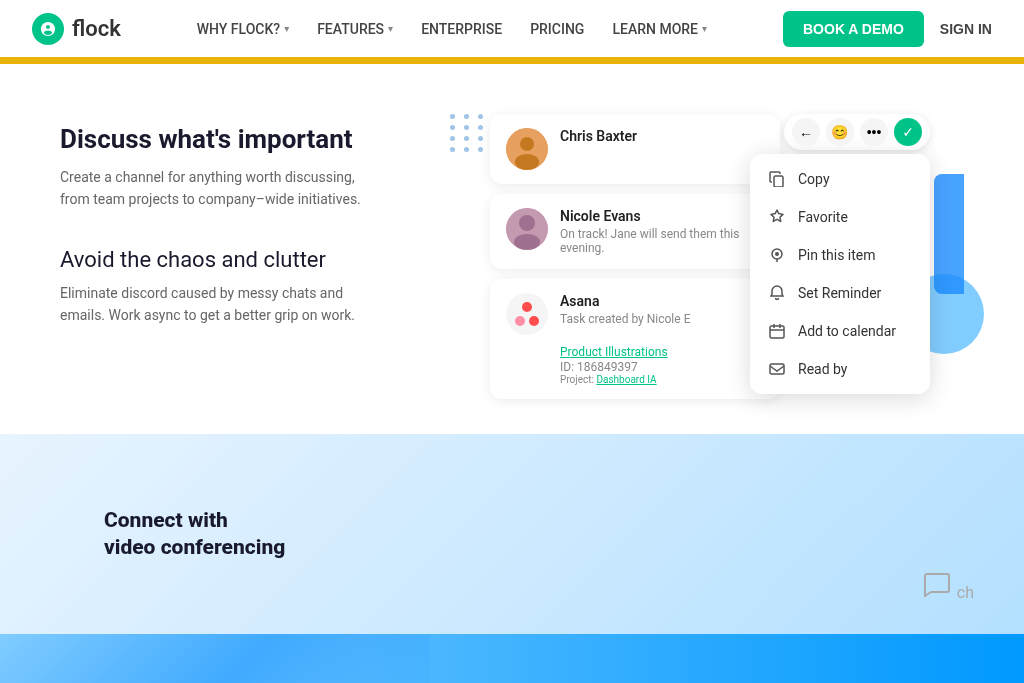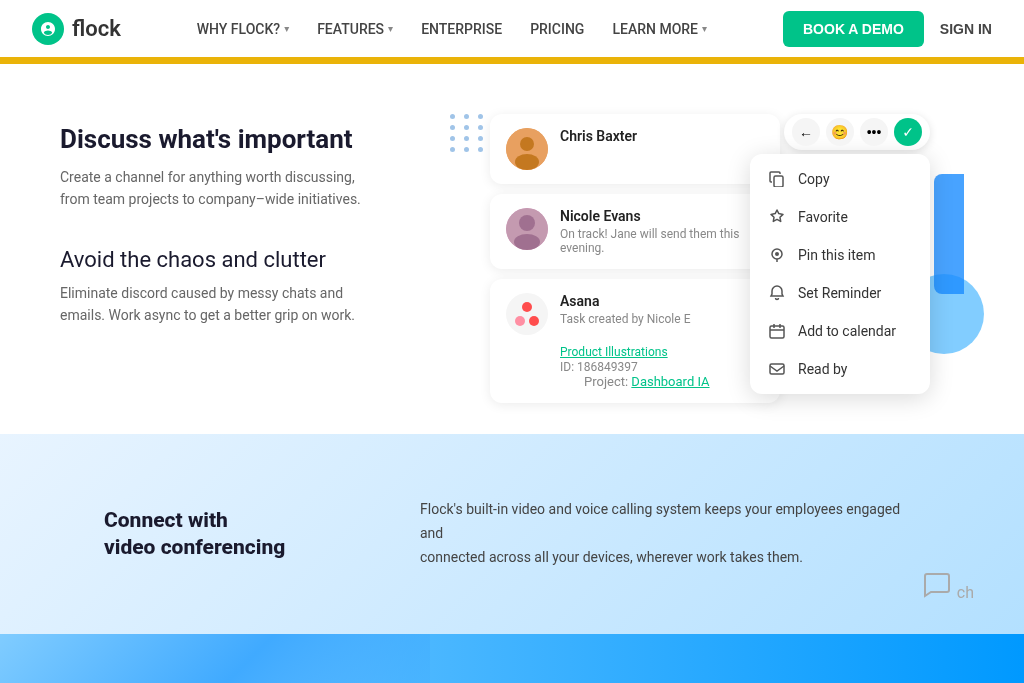--- a/index.html
+++ b/index.html
@@ -67,21 +67,21 @@
     .asana-dots { display: flex; flex-direction: column; gap: 4px; align-items: center; }
     .asana-dot-row { display: flex; gap: 4px; }
     .asana-dot { width: 10px; height: 10px; border-radius: 50%; background: #ff4d4d; }
     .asana-dot.pink { background: #ff8fa3; }
 
     .chat-content { flex: 1; }
     .chat-name { font-size: 14px; font-weight: 600; color: #222; margin-bottom: 3px; }
     .chat-msg { font-size: 12px; color: #888; }
     .chat-link { color: #00c389; text-decoration: underline; font-size: 12px; cursor: pointer; }
     .chat-id { font-size: 12px; color: #888; }
-    .chat-proj { font-size: 13px; color: #888; margin-left: 24px; }
+    .chat-proj { font-size: 10px; color: #888; }
     .chat-proj-link { color: #00c389; text-decoration: underline; cursor: pointer; }
 
     
     .context-menu-wrapper {
       position: absolute; top: 0; left: 310px; z-index: 100;
     }
     .msg-actions {
       display: flex; gap: 6px; padding: 4px 8px;
       background: #fff; border-radius: 20px;
       box-shadow: 0 2px 8px rgba(0,0,0,0.12);
@@ -341,23 +341,20 @@
   </div>
 </section>
 
 <section class="bottom-section">
   <div class="bottom-left">
     <h2 class="bottom-title">
       <span style="white-space: pre-line;">Connect with
 video conferencing</span>
     </h2>
   </div>
-  <div class="bottom-right">
-    <p class="bottom-desc">Flock's built-in video and voice calling system keeps your employees engaged and<br>connected across all your devices, wherever work takes them.</p>
-  </div>
   <div class="bottom-chat-icon">
     <svg width="28" height="28" viewBox="0 0 28 28" fill="none">
       <path d="M4 4h20a2 2 0 012 2v14a2 2 0 01-2 2H8l-6 4V6a2 2 0 012-2z" stroke="#aaa" stroke-width="2" fill="none"></path>
     </svg>
     <span style="font-size:16px; color:#aaa;">ch</span>
   </div>
 </section>
 
 <footer class="footer">
   <div class="blue-triangle-left"></div>

